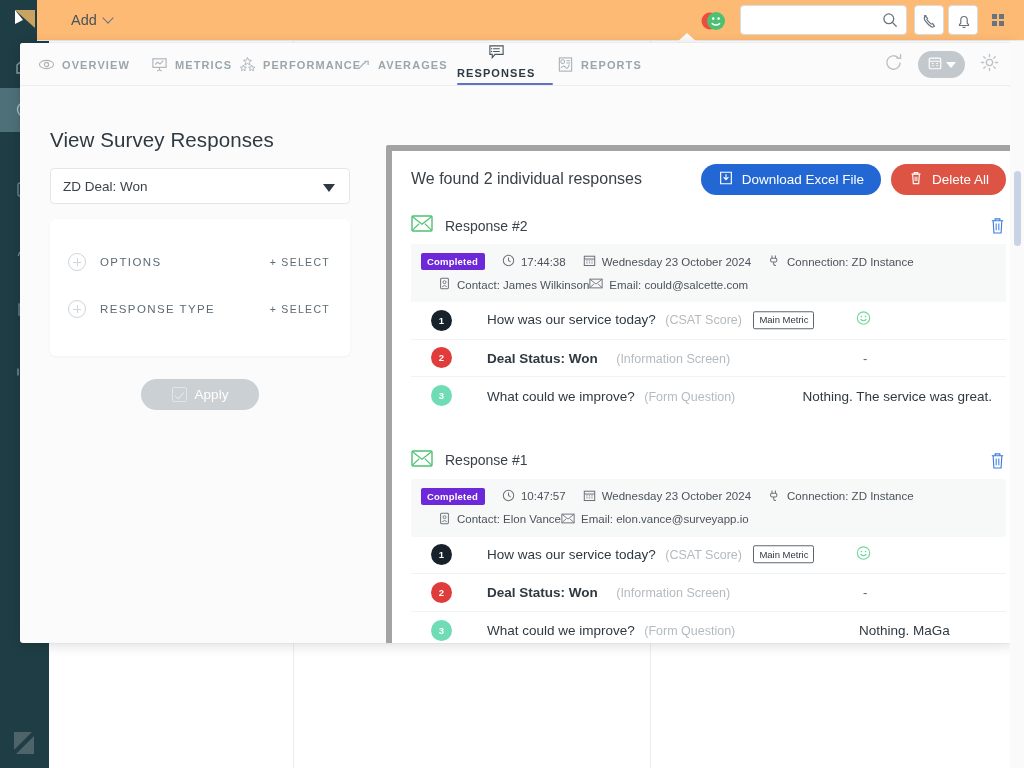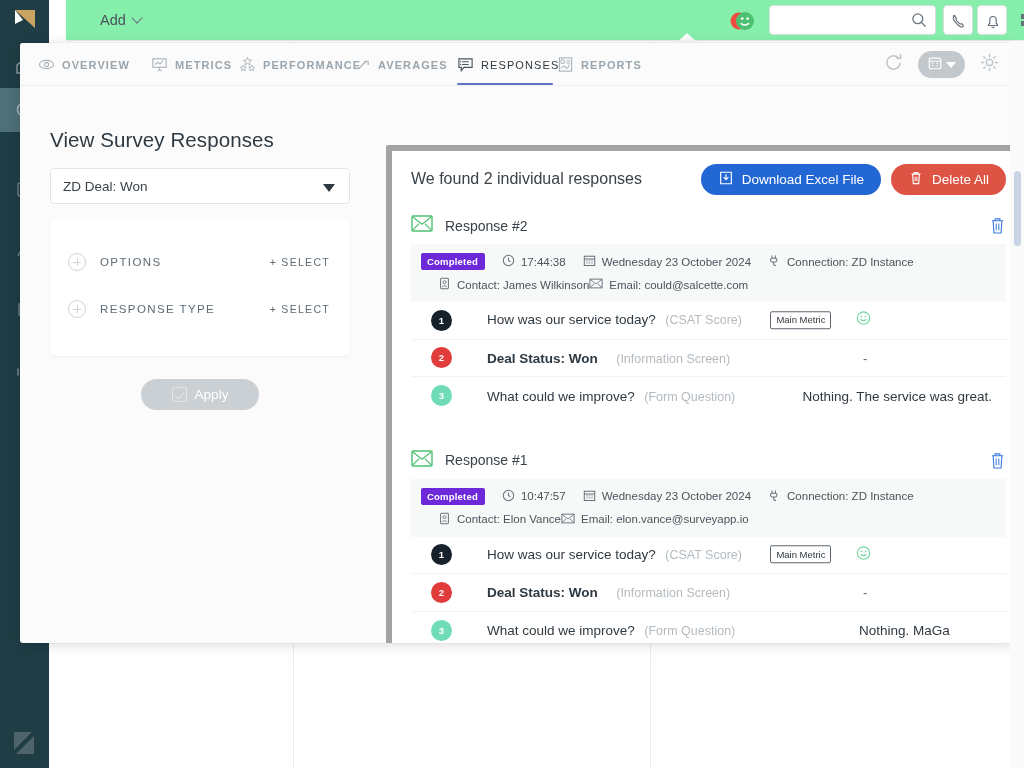--- a/index.html
+++ b/index.html
@@ -27,22 +27,22 @@
   .rail-glyph {
     position: absolute; left: 15px; top: 12px; width: 19px; height: 19px;
     opacity: .55;
   }
   .rail-zendesk {
     position: absolute; left: 12px; bottom: 12px; width: 24px; height: 26px;
     opacity: .62;
   }
 
   .top-bar {
-    position: absolute; left: 66px; top: 0; right: 0; height: 41px;
-    background: #86efac; border-bottom: 1px solid #e9ebed;
+    position: absolute; left: 37px; top: 0; right: 0; height: 41px;
+    background: #fdba74; border-bottom: 1px solid #e9ebed;
   }
   .add-btn {
     position: absolute; left: 30px; top: 8px; height: 24px;
     display: flex; align-items: center; gap: 7px;
     font-size: 14.5px; color: #49545c; padding: 0 4px;
   }
   .chev { width: 9px; height: 9px; position: relative; top: -2px; }
   .chev::before {
     content: ""; position: absolute; left: 0; top: 0;
     width: 7px; height: 7px;
@@ -92,21 +92,21 @@
   .tabbar {
     position: absolute; left: 0; top: 0; right: 0; height: 43px;
     background: #fbfbfb; border-bottom: 1px solid #ebedee;
   }
   .tab {
     position: absolute; top: 0; height: 43px;
     display: flex; align-items: center; gap: 7px;
     font-size: 11px; letter-spacing: 1.1px; color: #9aa5ad;
     text-transform: uppercase; font-weight: 600;
   }
-  .tab.active { color: #2f3941; font-weight: 400; }
+  .tab.active { color: #2f3941; font-weight: 700; flex-direction: column; }
   .tab-underline {
     position: absolute; bottom: 0; height: 2.5px; background: #5f72c4; border-radius: 2px;
   }
   .tab-ico { width: 17px; height: 17px; display: block; }
 
   .tool-right { position: absolute; top: 0; height: 43px; display: flex; align-items: center; }
   .date-pill {
     width: 47px; height: 27px; border-radius: 14px; background: #c2c8cc;
     display: flex; align-items: center; justify-content: center; gap: 3px;
   }
@@ -214,21 +214,21 @@
     width: 21px; height: 21px; border-radius: 50%; flex: 0 0 auto;
     margin-left: 20px; color: #fff; font-size: 9.5px; font-weight: 700;
     display: flex; align-items: center; justify-content: center;
   }
   .q-text { margin-left: 35px; font-size: 13.5px; color: #2f3941; }
   .q-text.bold { font-weight: 700; }
   .q-type { color: #b4bbc0; font-size: 12.5px; font-weight: 400; margin-left: 5px; }
   .q-type.wide { margin-left: 14px; }
   .main-metric {
     display: inline-block; border: 1px solid #5b6670; border-radius: 2px;
-    font-size: 9.5px; color: #2f3941; padding: 2.5px 5px; margin-left: 24px;
+    font-size: 9.5px; color: #2f3941; padding: 2.5px 5px; margin-left: 7px;
     position: relative; top: -1px;
   }
   .q-ans-wrap { position: relative; flex: 1; height: 100%; }
   .ans-right { position: absolute; right: 14px; top: 50%; transform: translateY(-50%); font-size: 13.5px; color: #2f3941; }
   .ans-dash { position: absolute; left: 411px; top: 50%; transform: translateY(-50%); color: #5c666e; font-size: 13px; }
   .ans-smiley { position: absolute; left: 404px; top: 50%; transform: translateY(-50%); }
 
   
   .scroll-track {
     position: absolute; right: 0; top: 41px; width: 14px; bottom: 0; background: #fafafa;

